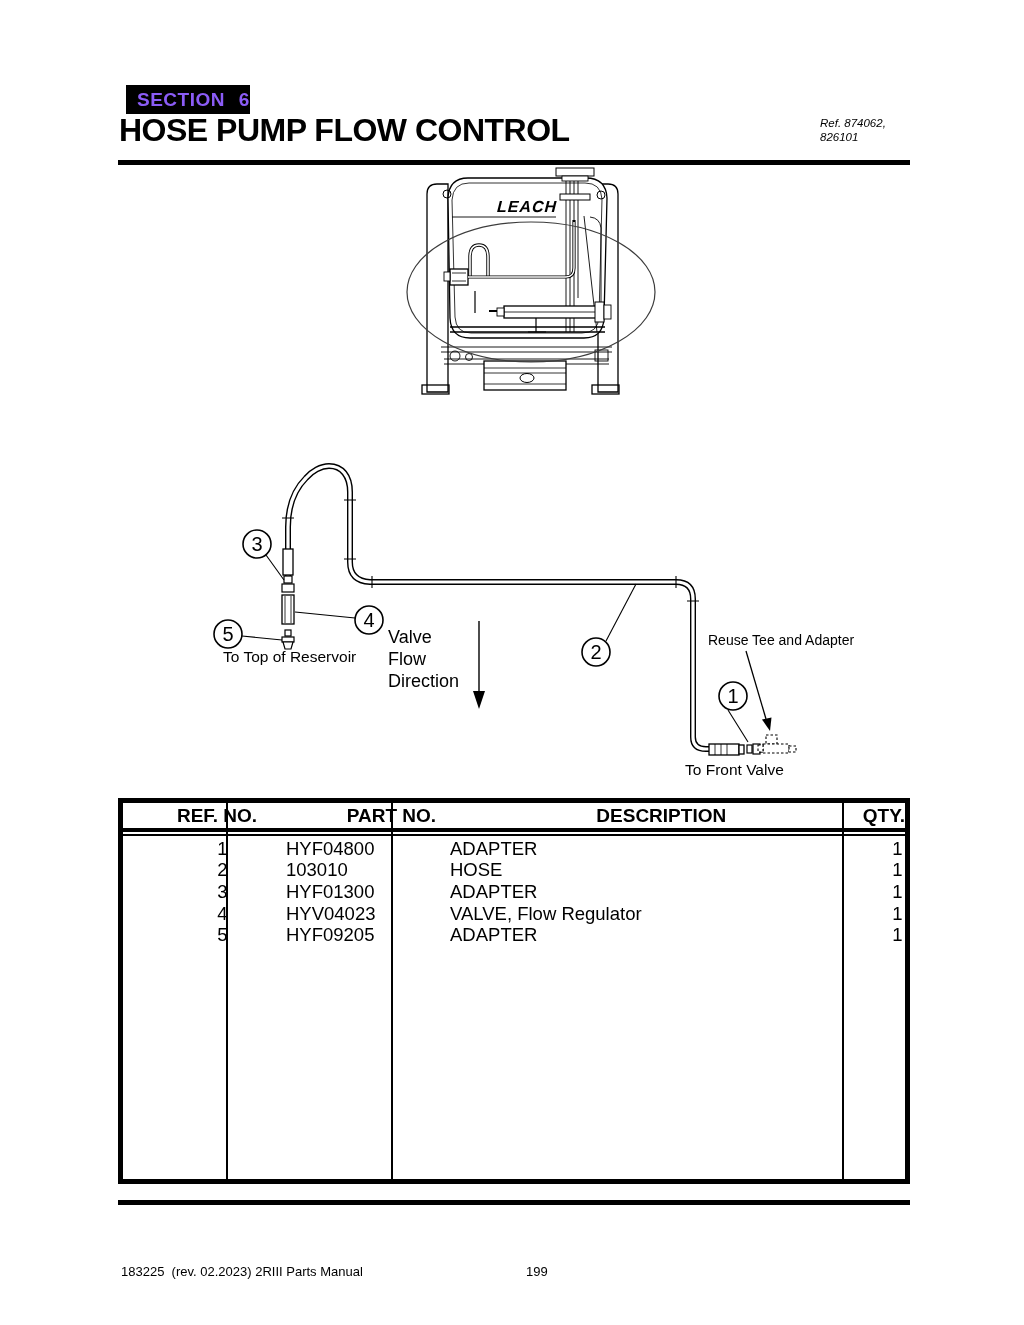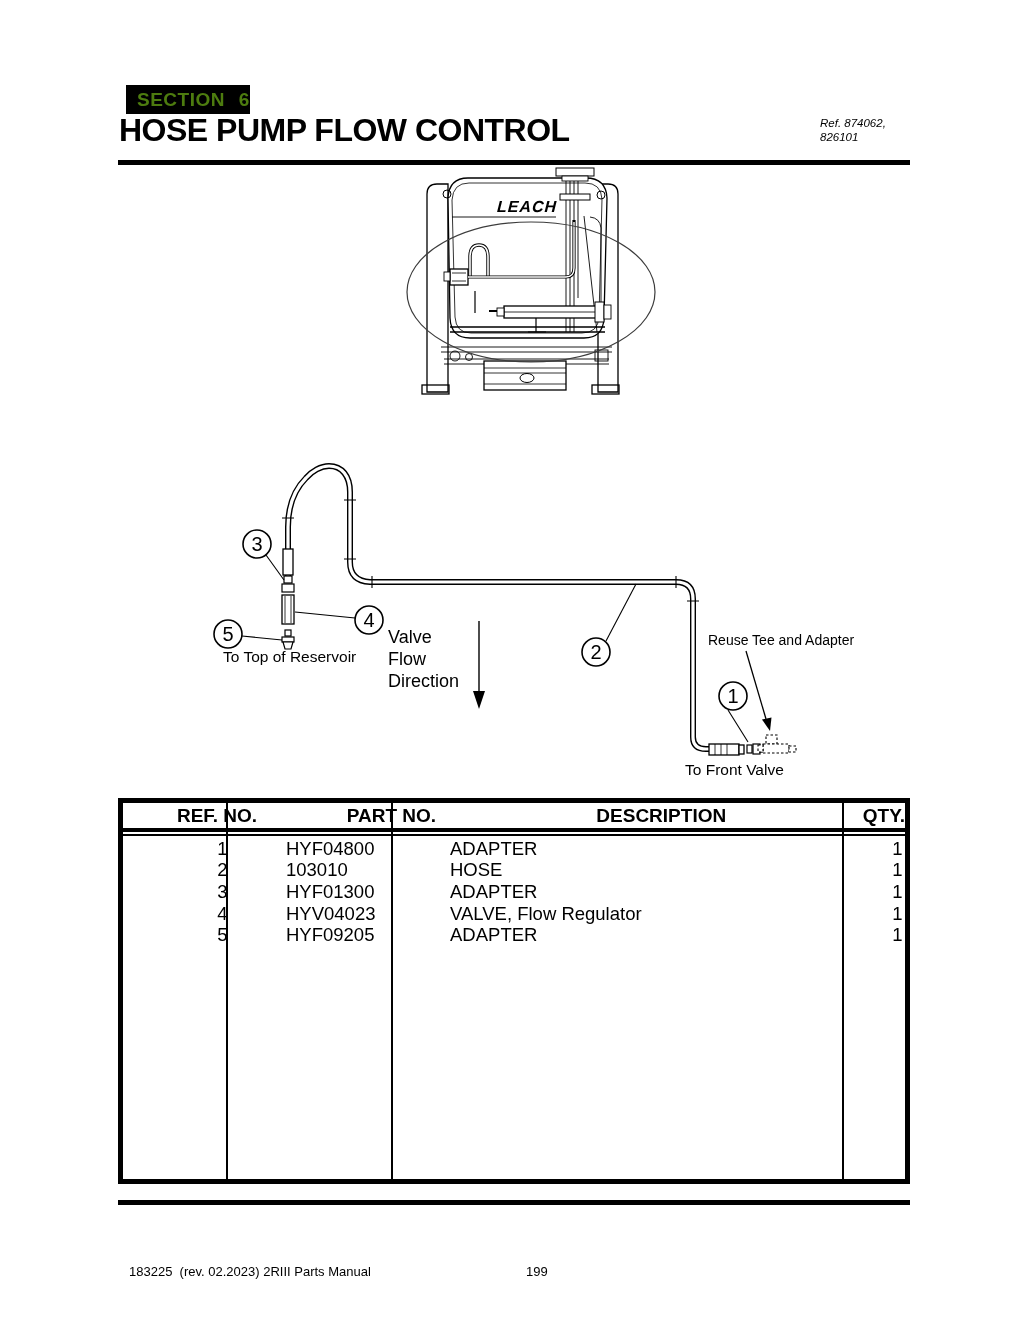--- a/index.html
+++ b/index.html
@@ -1,21 +1,21 @@
 <!DOCTYPE html>
 <html><head>
 <meta charset="utf-8">
 <style>
   html,body{margin:0;padding:0;background:#e8e8e8;}
   .page{position:relative;width:1024px;height:1325px;background:#ffffff;
         font-family:"Liberation Sans",sans-serif;color:#000;overflow:hidden;margin:0 auto;}
   .abs{position:absolute;}
 
   
-  .section-box{left:126px;top:85px;width:124px;height:29px;background:#000;color:#4d7c0f;
+  .section-box{left:126px;top:85px;width:124px;height:29px;background:#000;color:#8b5cf6;
                font-size:19px;font-weight:bold;line-height:29px;padding-left:11px;
                letter-spacing:.5px;word-spacing:8px;box-sizing:border-box;}
   .page-title{left:119px;top:112px;font-size:32px;font-weight:bold;letter-spacing:-.5px;white-space:nowrap;}
   .ref-block{left:820px;top:117px;font-size:11.5px;font-style:italic;line-height:13.5px;}
   .rule{left:118px;width:792px;height:5px;background:#000;}
   .rule-top{top:160px;}
   .rule-bottom{top:1200px;}
 
   
   svg.diagram{left:0;top:0;width:1024px;height:800px;}
@@ -31,21 +31,21 @@
   .sep-gap{height:2px;background:#fff;}
   .sep-thin{height:1.5px;background:#000;}
   .tbody{padding-top:2px;font-size:18.5px;}
   .trow{display:flex;height:21.7px;line-height:21.7px;}
   .c-ref{width:103px;text-align:center;padding-left:48px;}
   .c-part{width:165px;padding-left:12px;box-sizing:border-box;text-align:left;}
   .c-desc{width:451px;padding-left:11px;box-sizing:border-box;text-align:left;}
   .c-qty{flex:1;text-align:center;}
 
   
-  .footer-left{left:129px;top:1264px;font-size:13px;white-space:pre;}
+  .footer-left{left:121px;top:1264px;font-size:13px;white-space:pre;}
   .footer-page{left:502px;top:1264px;font-size:13px;margin-left:24px;}
 </style>
 </head>
 <body>
 
 <div class="page">
 
   <div class="abs section-box">SECTION 6</div>
   <div class="abs page-title">HOSE PUMP FLOW CONTROL</div>
   <div class="abs ref-block">

